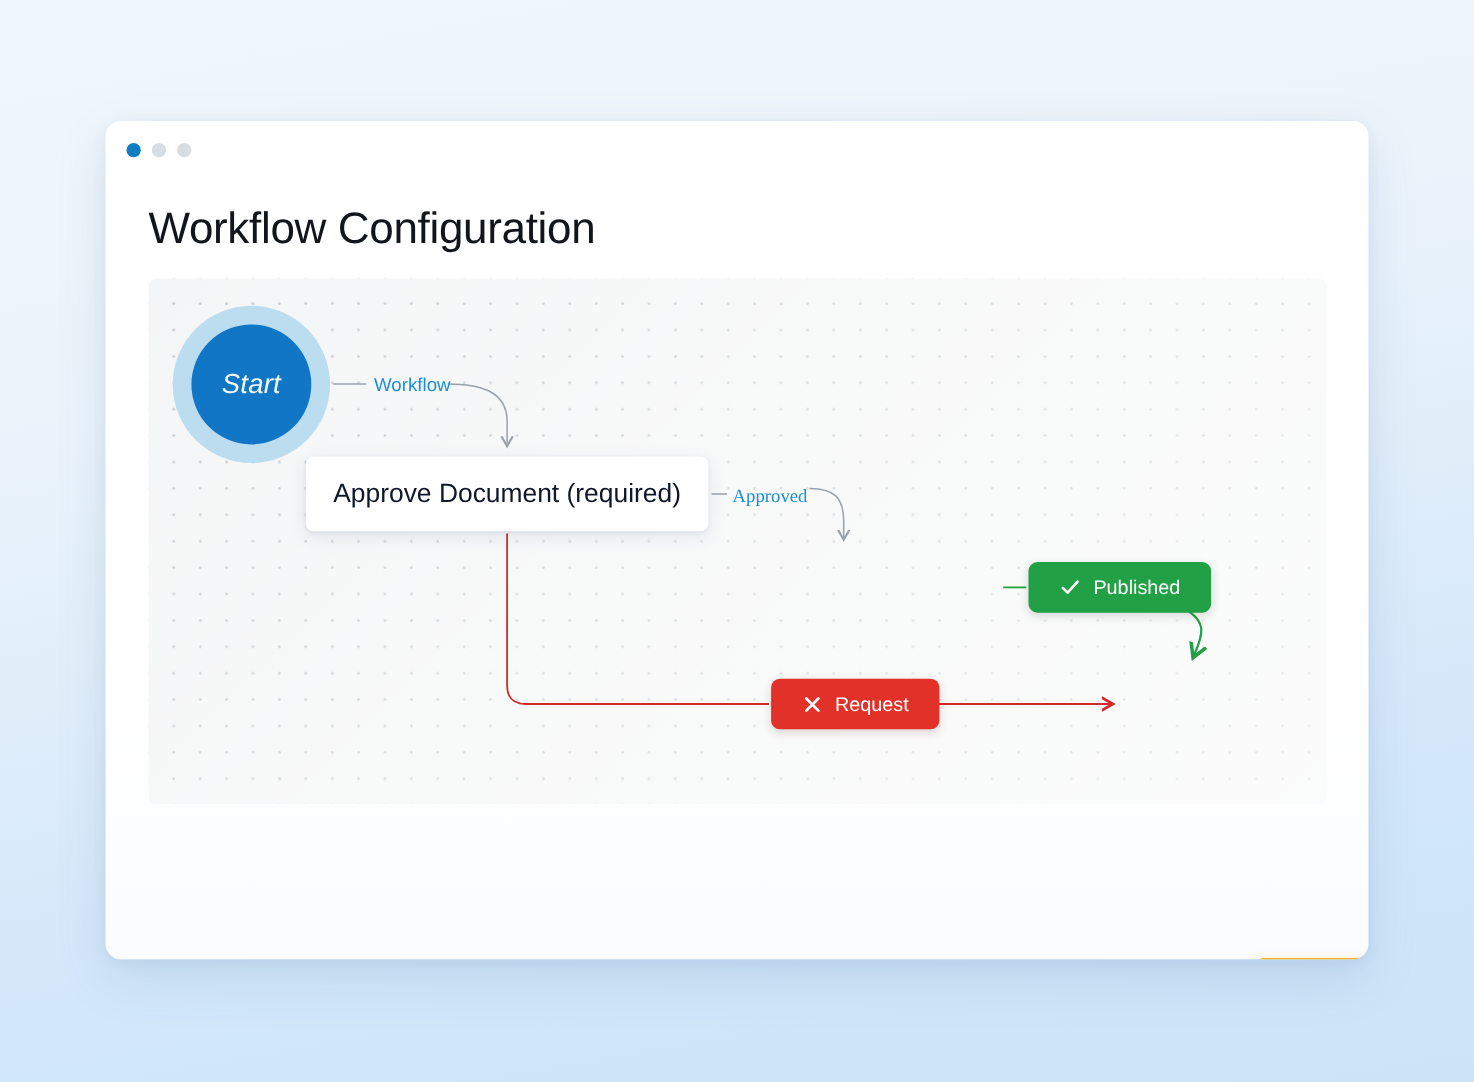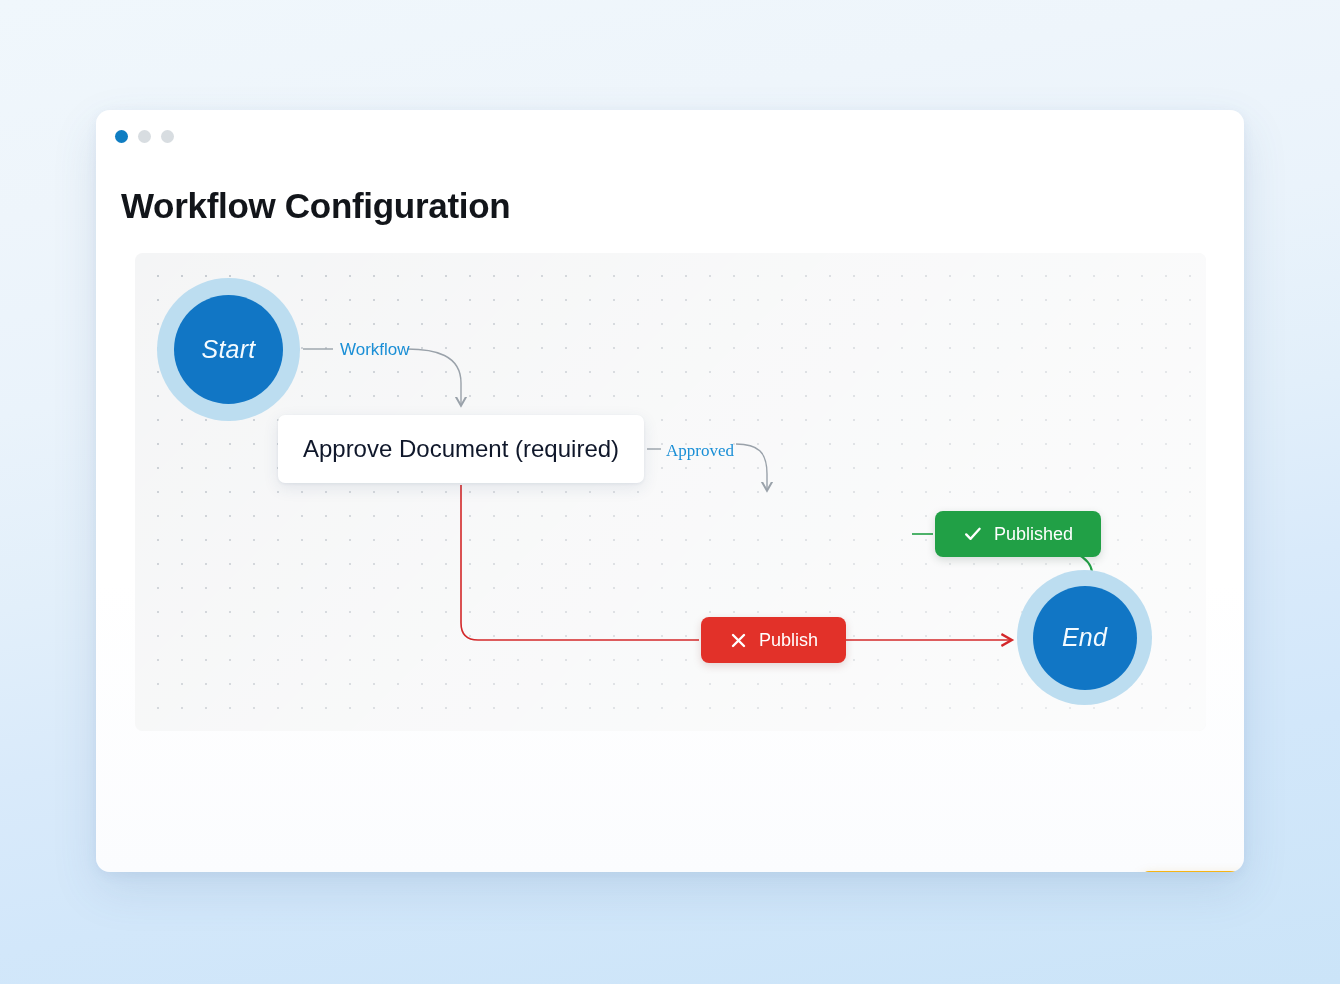--- a/index.html
+++ b/index.html
@@ -46,24 +46,24 @@
     align-items: center;
     padding-left: 19px;
     gap: 10px;
   }
   .dot { width: 13px; height: 13px; border-radius: 50%; }
   .dot.active { background: #0f7dc2; }
   .dot.idle   { background: #d8dde1; }
 
   .page-title {
     position: absolute;
-    left: 25px;
+    left: 39px;
     top: 76px;
-    font-size: 35px;
-    font-weight: bold;
+    font-size: 40px;
+    font-weight: normal;
     color: #12151a;
     letter-spacing: -0.3px;
     white-space: nowrap;
   }
 
   
   .canvas {
     position: absolute;
     left: 39px;
     top: 143px;
@@ -227,23 +227,20 @@
 
       <path d="M326,232 L326,370 Q326,387 343,387 L564,387" fill="none" stroke="#d3282a" stroke-width="1.6"></path>
 
       <path d="M692,387 L876,387" fill="none" stroke="#d3282a" stroke-width="1.6" marker-end="url(#arrow-red)"></path>
     </svg>
 
     <div class="circle-node" id="node-start">
       <div class="inner">Start</div>
     </div>
 
-    <div class="circle-node" id="node-end">
-      <div class="inner">End</div>
-    </div>
 
     <div class="task-box" id="box-approve">
       <span>Approve Document (required)</span>
     </div>
 
 
     <div class="badge" id="badge-published">
       <span class="badge-icon">
         <svg width="20" height="20" viewBox="0 0 20 20">
           <path d="M3.2,10.4 L7.6,14.8 L16.6,4.8" fill="none" stroke="#ffffff" stroke-width="2.4" stroke-linecap="round" stroke-linejoin="round"></path>
@@ -251,21 +248,21 @@
       </span>
       <span>Published</span>
     </div>
 
     <div class="badge" id="badge-reject">
       <span class="badge-icon">
         <svg width="19" height="19" viewBox="0 0 19 19">
           <path d="M4,4 L15,15 M15,4 L4,15" fill="none" stroke="#ffffff" stroke-width="2.4" stroke-linecap="round"></path>
         </svg>
       </span>
-      <span>Publish</span>
+      <span>Request</span>
     </div>
 
     <div class="edge-label" id="label-request">Workflow</div>
     <div class="edge-label" id="label-approved">Approved</div>
 
   </div>
 
   <button class="activate-btn">Activate</button>
 
 </div>

